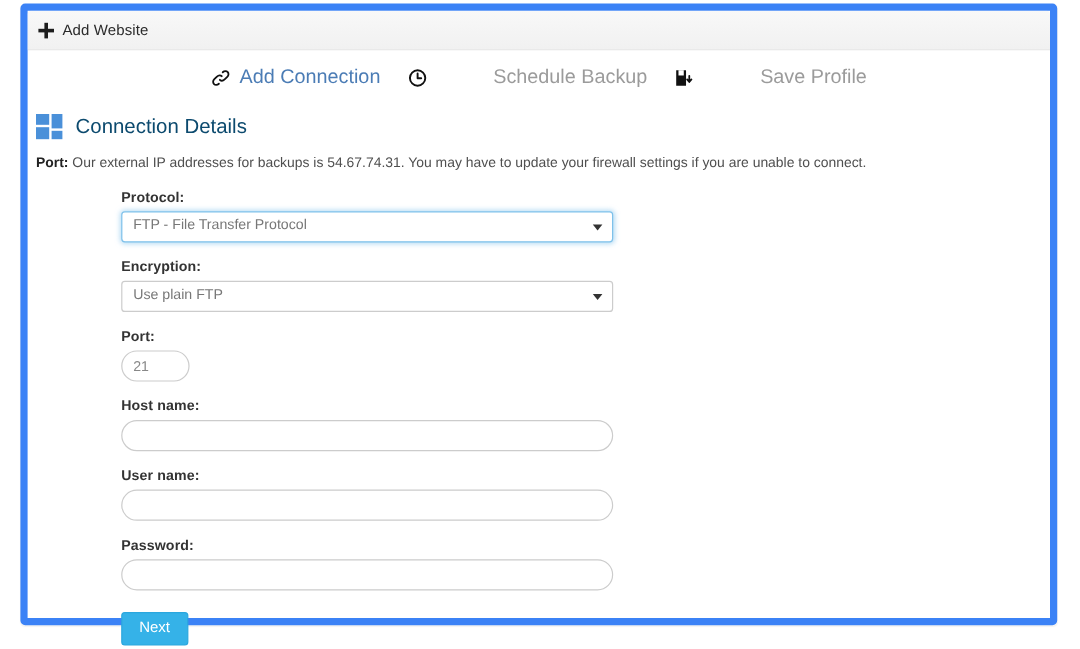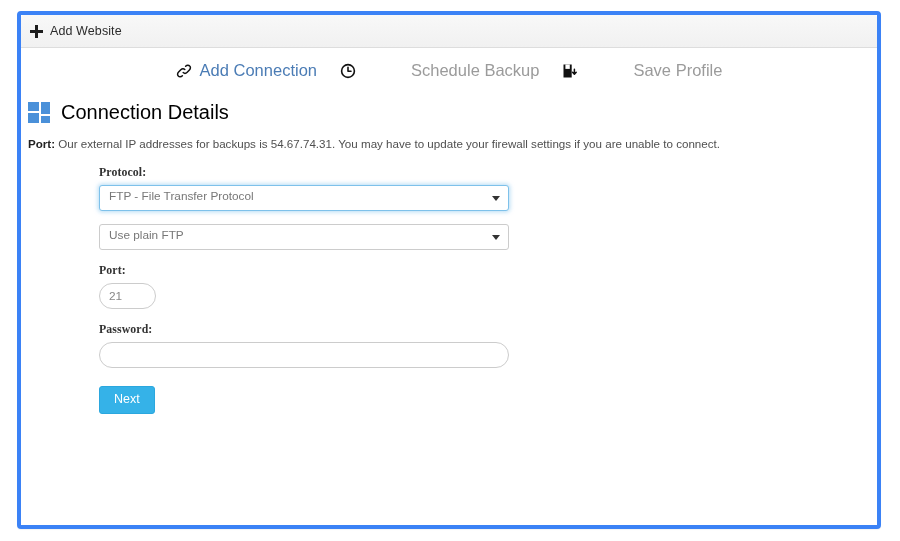--- a/index.html
+++ b/index.html
@@ -16,25 +16,25 @@
     width: 900px;
     height: 541px;
     overflow: hidden;
     background: #ffffff;
   }
 
   
   .panel {
     position: absolute;
     left: 17px;
-    top: 11px;
+    top: 3px;
     width: 864px;
     height: 518px;
     background: #ffffff;
-    border: 4px solid #3b82f6;
+    border: 6px solid #3b82f6;
     border-radius: 4px;
     box-sizing: border-box;
     box-shadow: 0 1px 1px rgba(0,0,0,0.05);
   }
 
   
   .panel-head {
     position: relative;
     height: 33px;
     background: #f5f5f5;
@@ -125,22 +125,22 @@
   .grid-icon i {
     position: absolute;
     background: #4a90d9;
     display: block;
   }
   .grid-icon i.b1 { left: 0;    top: 0;  width: 11px; height: 9px; }
   .grid-icon i.b2 { left: 13px; top: 0;  width: 9px;  height: 12px; }
   .grid-icon i.b3 { left: 0;    top: 11px; width: 11px; height: 10px; }
   .grid-icon i.b4 { left: 13px; top: 14px; width: 9px;  height: 7px; }
   .section-title {
-    font-size: 20px;
-    color: #000000;
+    font-size: 17px;
+    color: #0c4a6e;
   }
 
   
   .note {
     margin: 12px 0 0 7px;
     font-size: 11.6px;
     color: #4f4f4f;
     line-height: 1.3;
   }
   .note b { color: #222222; font-weight: bold; }
@@ -151,21 +151,20 @@
     padding-left: 78px;
   }
   .field { margin-bottom: 13px; }
   .field-label {
     display: block;
     font-size: 11.8px;
     font-weight: bold;
     color: #333333;
     margin-bottom: 5px;
     letter-spacing: 0.1px;
-    font-family: Liberation Serif, serif;
   }
 
   .control {
     box-sizing: border-box;
     width: 410px;
     height: 26px;
     border: 1px solid #cccccc;
     border-radius: 13px;
     background: #ffffff;
     font-family: "Liberation Sans", sans-serif;
@@ -294,32 +293,41 @@
 
         <div class="field">
           <label class="field-label">Protocol:</label>
           <div class="select-wrap">
             <div class="select-box focused">FTP - File Transfer Protocol</div>
             <span class="caret"></span>
           </div>
         </div>
 
         <div class="field">
+          <label class="field-label">Encryption:</label>
           <div class="select-wrap">
             <div class="select-box">Use plain FTP</div>
             <span class="caret"></span>
           </div>
         </div>
 
         <div class="field">
           <label class="field-label">Port:</label>
           <input class="control narrow" type="text" value="21" style="">
         </div>
 
-
+        <div class="field">
+          <label class="field-label">Host name:</label>
+          <input class="control" type="text" value="" style="">
+        </div>
+
+        <div class="field">
+          <label class="field-label">User name:</label>
+          <input class="control" type="text" value="" style="">
+        </div>
 
         <div class="field">
           <label class="field-label">Password:</label>
           <input class="control" type="password" value="" style="">
         </div>
 
         <button class="btn-next">Next</button>
 
       </div>
 

